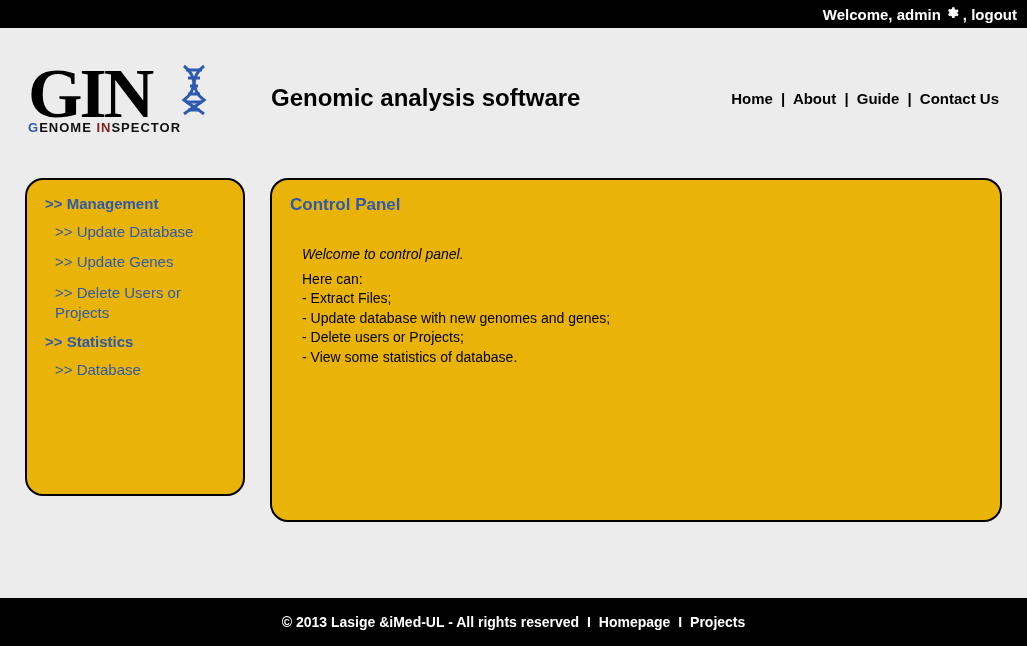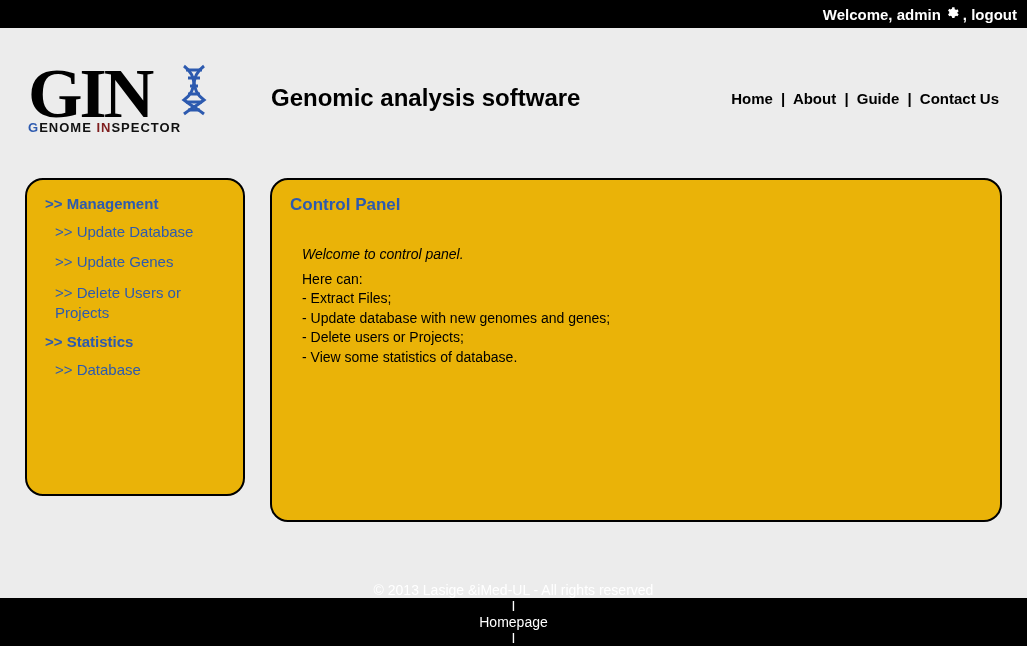--- a/index.html
+++ b/index.html
@@ -135,22 +135,21 @@
       bottom: 0;
       left: 0;
       right: 0;
       background: #000;
       color: #fff;
       height: 48px;
       display: flex;
       align-items: center;
       justify-content: center;
       font-size: 14px;
-      font-weight: normal;
-      flex-direction: column;
+      font-weight: bold;
     }
     .footer a {
       color: #fff;
       text-decoration: none;
       cursor: pointer;
     }
     .sep {
       margin: 0 4px;
     }
     .logo-row {

